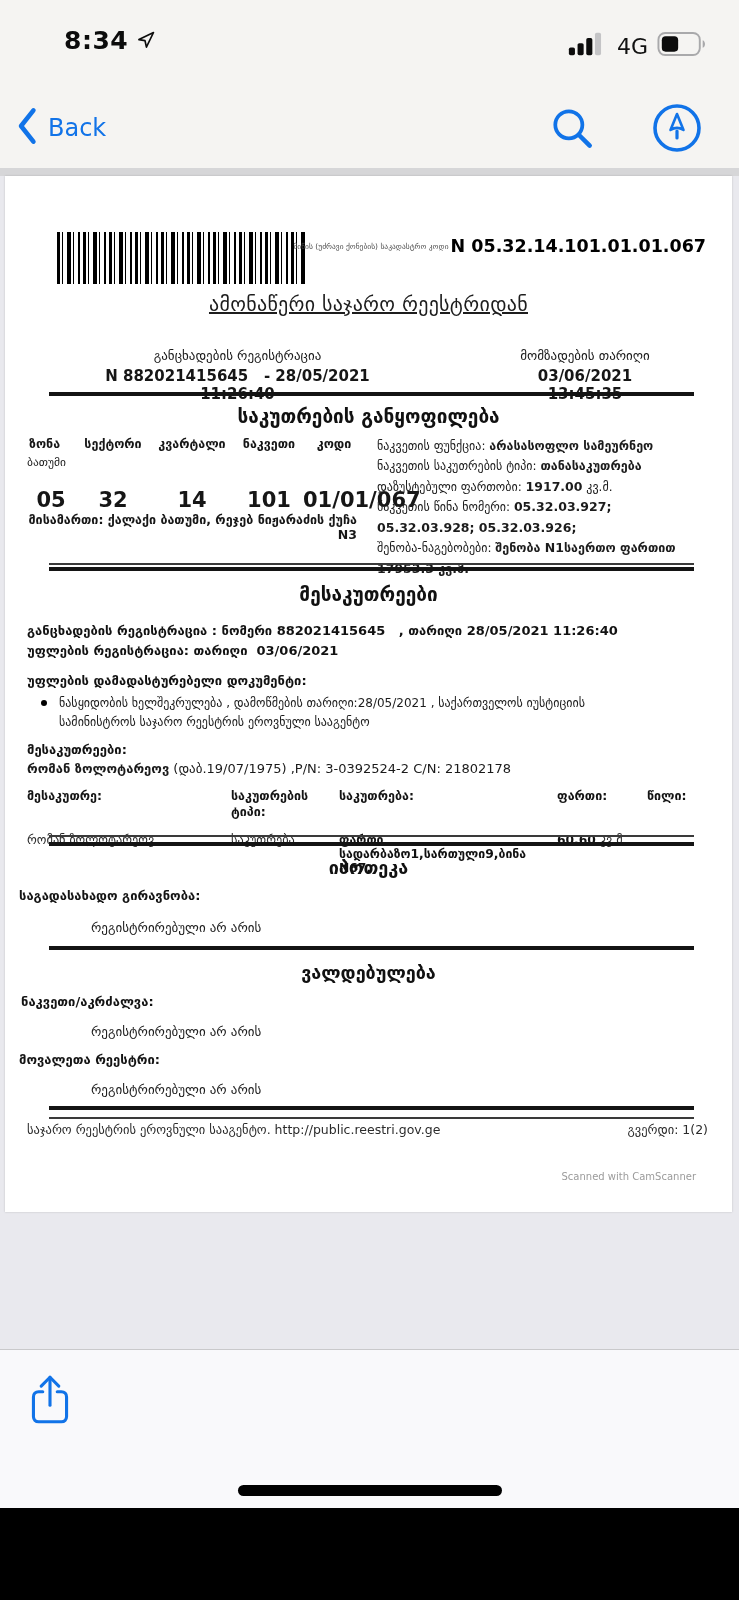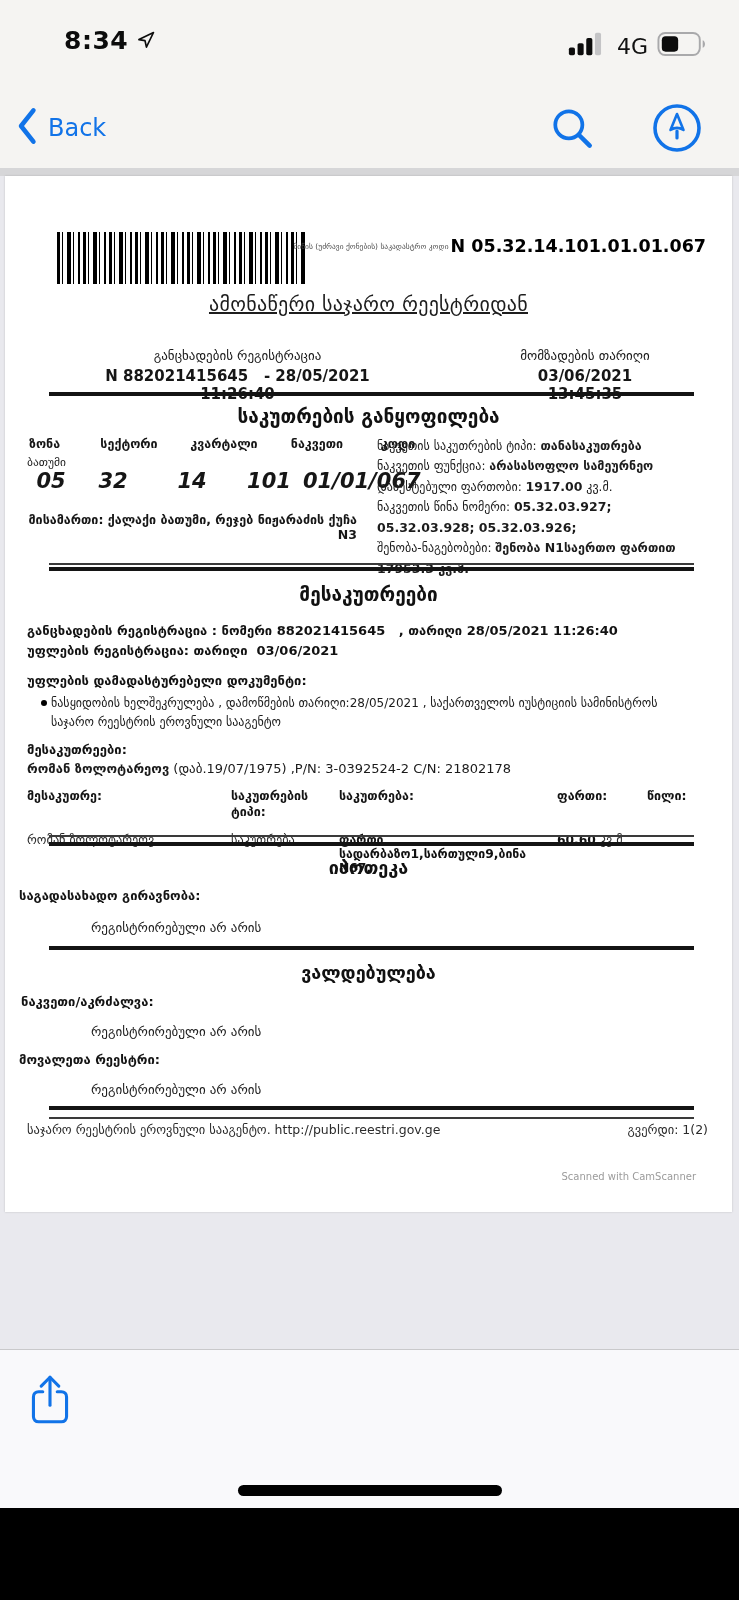--- a/index.html
+++ b/index.html
@@ -42,35 +42,35 @@
   .reg-value { font-size:15px; font-weight:700; margin-top:4px; }
   .prewrap { white-space:pre-wrap; }
 
   .rule-thick { position:absolute; left:44px; right:38px; height:4px; background:#141414; }
   .rule-thin  { position:absolute; left:44px; right:38px; height:1.5px; background:#3a3a3a; }
 
   .sec-title { position:absolute; left:0; width:100%; text-align:center; font-size:19px; font-weight:700; color:#111; }
 
   
   .zone-table { position:absolute; left:20px; top:260px; width:340px; }
-  .zone-grid { display:grid; grid-template-columns:52px 72px 86px 68px 62px; column-gap:16px; }
+  .zone-grid { display:grid; grid-template-columns:52px 72px 86px 68px 62px; column-gap:0; }
   .zone-head { font-size:12.5px; font-weight:700; text-align:center; }
   .zone-head.first { text-align:left; padding-left:4px; }
   .zone-sub { font-size:11.5px; color:#222; padding-left:2px; margin-top:4px; }
-  .zone-vals { display:grid; grid-template-columns:52px 72px 86px 68px 62px; margin-top:0;font-style:italic; }
+  .zone-vals { display:grid; grid-template-columns:52px 72px 86px 68px 62px; margin-top:19px; }
   .zone-val { font-size:21px; font-weight:700; text-align:center; }
   .address { position:absolute; left:22px; top:336px; width:330px; font-size:12.5px; font-weight:600; color:#161616;text-align:right; }
 
   .details { position:absolute; left:372px; top:260px; width:314px; }
   .detail-row { font-size:12px; line-height:1.62; color:#1c1c1c; }
   .detail-row b { font-size:12.5px; }
 
   
   .line13b { font-size:13px; font-weight:700; color:#121212; }
-  .bullet-row { position:absolute; left:36px; top:518px; width:624px; display:flex; gap:4px; }
+  .bullet-row { position:absolute; left:36px; top:518px; width:624px; display:flex; gap:12px; }
   .bullet-dot { width:6px; height:6px; border-radius:50%; background:#000; margin-top:6px; flex:none; }
   .bullet-text { font-size:12px; line-height:1.55; color:#1c1c1c; }
   .owner-line { position:absolute; left:22px; top:585px; font-size:13px; color:#1a1a1a; }
   .owners-table { position:absolute; left:22px; top:612px; right:18px; }
   .ot-head, .ot-row { display:grid; grid-template-columns:198px 102px 212px 84px 1fr; column-gap:6px; }
   .ot-h { font-size:12.5px; font-weight:700; color:#141414; line-height:1.25; }
   .ot-c { font-size:12.3px; color:#2a2a2a; margin-top:14px; }
   .ot-c.bold, .ot-c b { font-weight:700; color:#111; }
 
   
@@ -188,22 +188,22 @@
           <div class="zone-val">32</div>
           <div class="zone-val">14</div>
           <div class="zone-val">101</div>
           <div class="zone-val">01/01/067</div>
         </div>
       </div>
 
       <div class="address">მისამართი: ქალაქი ბათუმი, რეჯებ ნიჟარაძის ქუჩა N3</div>
 
       <div class="details">
+        <div class="detail-row"><span>ნაკვეთის ფუნქცია: </span><b>არასასოფლო სამეურნეო</b></div>
         <div class="detail-row"><span>ნაკვეთის საკუთრების ტიპი: </span><b>თანასაკუთრება</b></div>
-        <div class="detail-row"><span>ნაკვეთის ფუნქცია: </span><b>არასასოფლო სამეურნეო</b></div>
         <div class="detail-row"><span>დაზუსტებული ფართობი: </span><b>1917.00</b><span> კვ.მ.</span></div>
         <div class="detail-row prewrap"><span>ნაკვეთის წინა ნომერი: </span><b>05.32.03.927;  05.32.03.928; 05.32.03.926;</b></div>
         <div class="detail-row"><span>შენობა-ნაგებობები: </span><b>შენობა N1საერთო ფართით 17953.3 კვ.მ.</b></div>
       </div>
 
       <div class="rule-thin" style="top:387px"></div>
       <div class="rule-thick" style="top:391px"></div>
 
       <div class="sec-title" style="top:407px">მესაკუთრეები</div>
 

